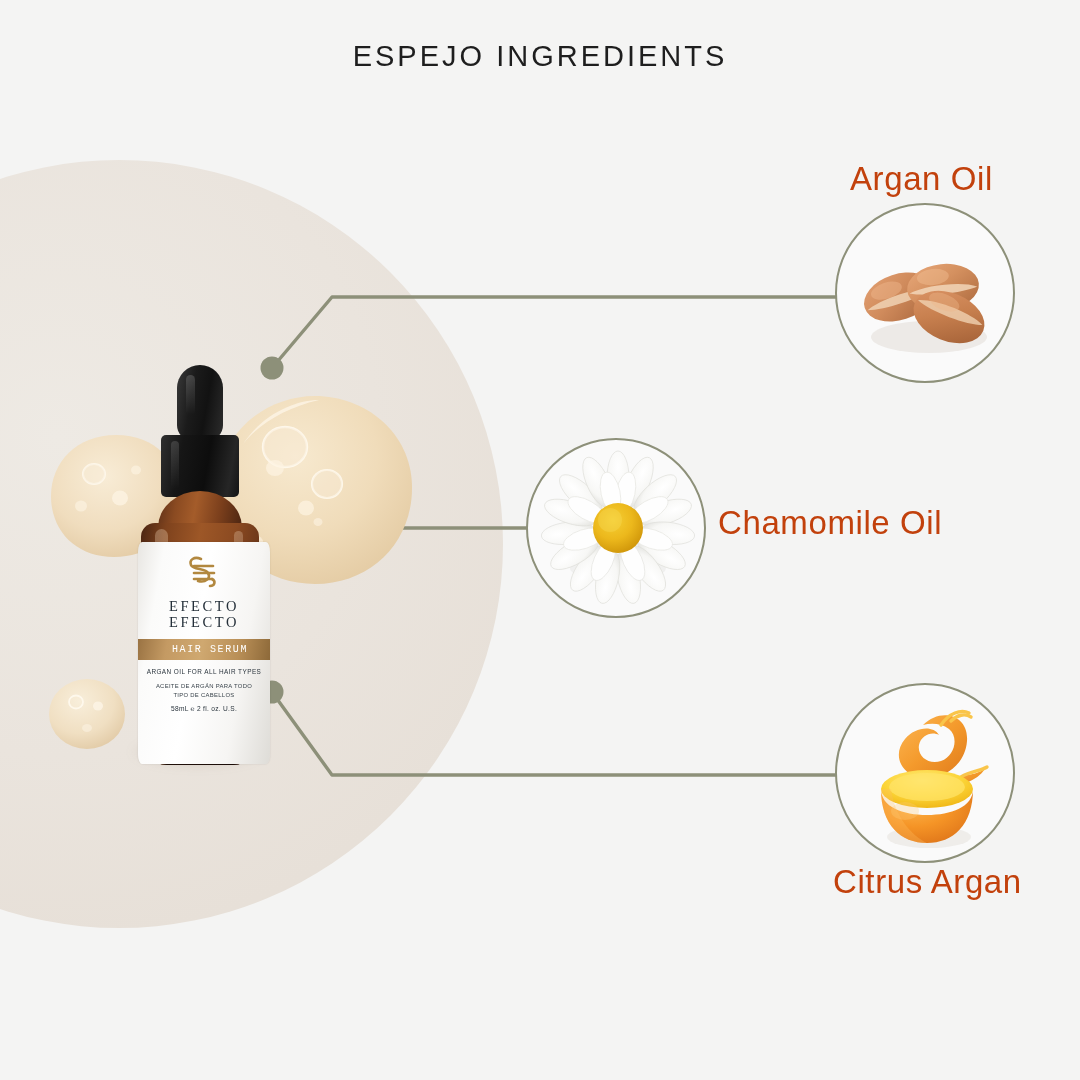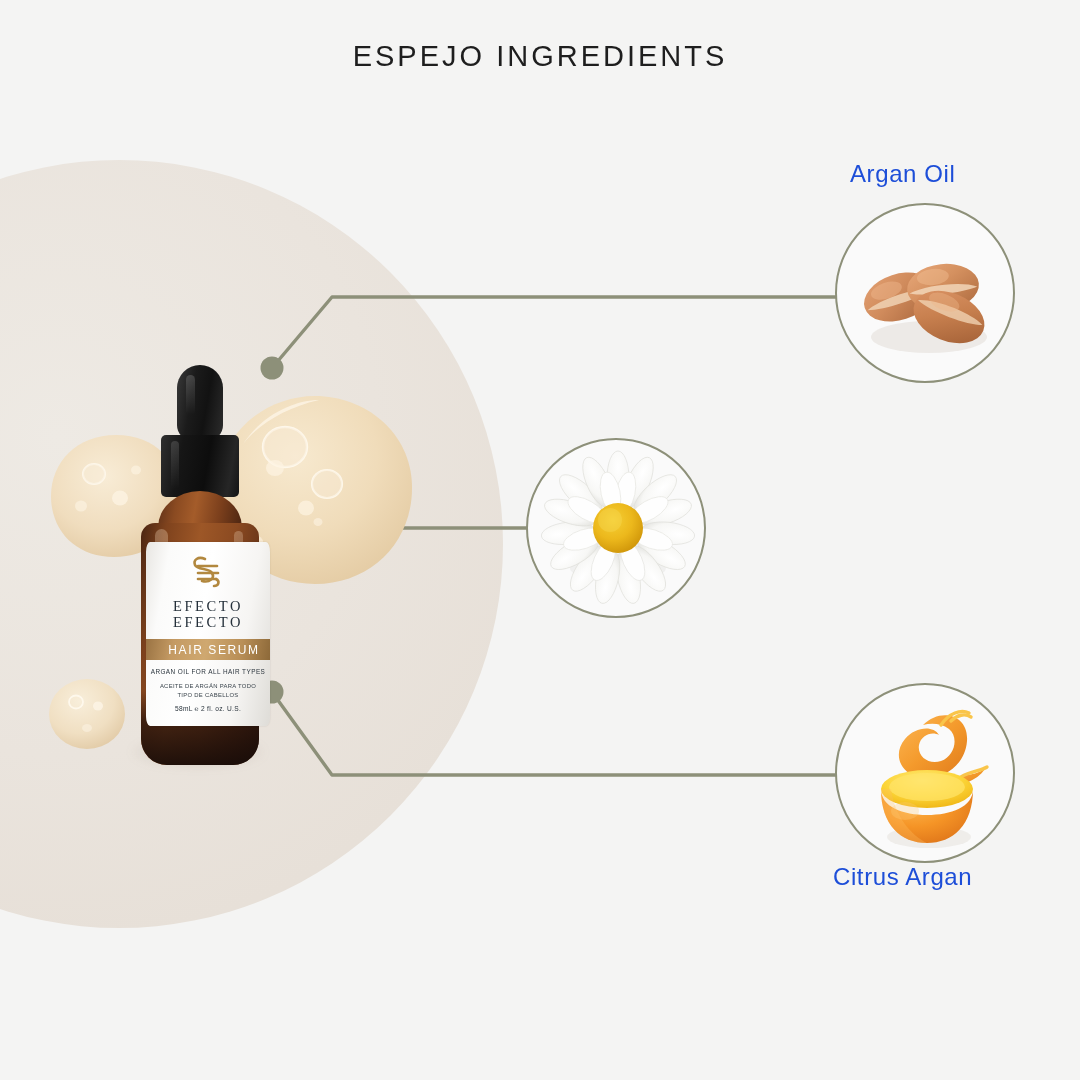--- a/index.html
+++ b/index.html
@@ -64,23 +64,23 @@
     position: absolute;
     border-radius: 50%;
     border: 2px solid #8d9079;
     background: #fafafa;
     box-sizing: border-box;
   }
   .ing-label {
     position: absolute;
     font-family: "Liberation Sans", sans-serif;
     font-weight: 300;
-    font-size: 24px;
+    font-size: 33px;
     letter-spacing: 0.6px;
-    color: #1d4ed8;
+    color: #c2410c;
     white-space: nowrap;
   }
 
   
   .bottle-wrap {
     position: absolute;
     left: 120px;
     top: 365px;
     width: 160px;
     height: 400px;
@@ -158,28 +158,29 @@
   .glass-high {
     position: absolute;
     right: 16px; top: 8px;
     width: 9px; height: 120px;
     border-radius: 6px;
     background: linear-gradient(180deg, rgba(255,235,210,.26), rgba(255,235,210,0));
   }
 
   .label {
     position: absolute;
-    left: 26px;
+    left: 18px;
     top: 177px;
     width: 124px;
-    height: 184px;
+    height: 222px;
     background: linear-gradient(100deg, #e8e6e2 0%, #fbfbfa 16%, #ffffff 44%, #f6f5f3 74%, #dedcd7 100%);
     border-radius: 4px / 10px;
     box-shadow: 0 0 2px rgba(0,0,0,.12);
     overflow: hidden;
+    padding-left: 8px;
   }
   .logo-mark {
     position: absolute;
     left: 0; top: 10px;
     width: 100%;
     text-align: center;
     line-height: 0;
   }
   .brand {
     position: absolute;
@@ -199,22 +200,22 @@
     left: 0;
     top: 97px;
     width: 100%;
     height: 21px;
     background: linear-gradient(100deg, #9a7343 0%, #c49a63 22%, #cfa870 48%, #b98f57 76%, #8d6939 100%);
     display: flex;
     align-items: center;
     justify-content: center;
   }
   .serum-band-text {
-    font-family: Liberation Sans, sans-serif;
-    font-size: 12px;
+    font-family: Liberation Mono, monospace;
+    font-size: 10px;
     letter-spacing: 1.6px;
     color: #ffffff;
     font-weight: 400;
     margin-left: 12px;
   }
   .fine1 {
     position: absolute;
     left: 0; top: 126px; width: 100%;
     text-align: center;
     font-family: "Liberation Sans", sans-serif;
@@ -455,20 +456,21 @@
           <ellipse cx="90" cy="52" rx="9.5" ry="21" transform="rotate(204 90 88)"></ellipse>
           <ellipse cx="90" cy="52" rx="9.5" ry="21" transform="rotate(252 90 88)"></ellipse>
           <ellipse cx="90" cy="52" rx="9.5" ry="21" transform="rotate(300 90 88)"></ellipse>
           <ellipse cx="90" cy="52" rx="9.5" ry="21" transform="rotate(348 90 88)"></ellipse>
         </g>
         <circle cx="90" cy="88" r="25" fill="url(#coreG)"></circle>
         <circle cx="82" cy="80" r="12" fill="#f7d955" opacity=".40"></circle>
       </g>
     </svg>
   </div>
+  <div class="ing-label" style="left:718px; top:504px;">Chamomile Oil</div>
 
   <div class="ing-circle" style="left:835px; top:683px; width:180px; height:180px;">
     <svg width="180" height="180" viewBox="0 0 180 180" xmlns="http://www.w3.org/2000/svg">
       <defs>
         <radialGradient id="orangeG" cx="36%" cy="30%" r="76%">
           <stop offset="0%" stop-color="#fcb34a"></stop>
           <stop offset="52%" stop-color="#f59426"></stop>
           <stop offset="100%" stop-color="#e0771a"></stop>
         </radialGradient>
         <linearGradient id="peelG" x1="0" y1="0" x2="1" y2="1">

